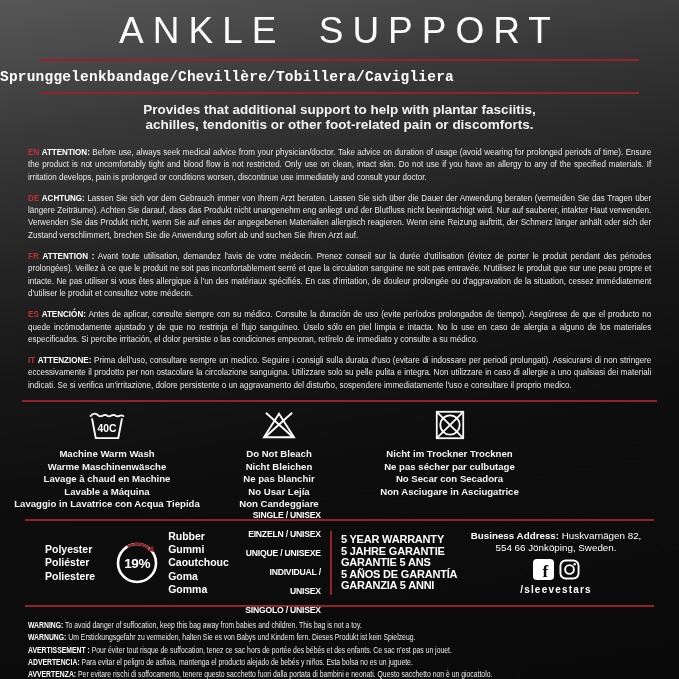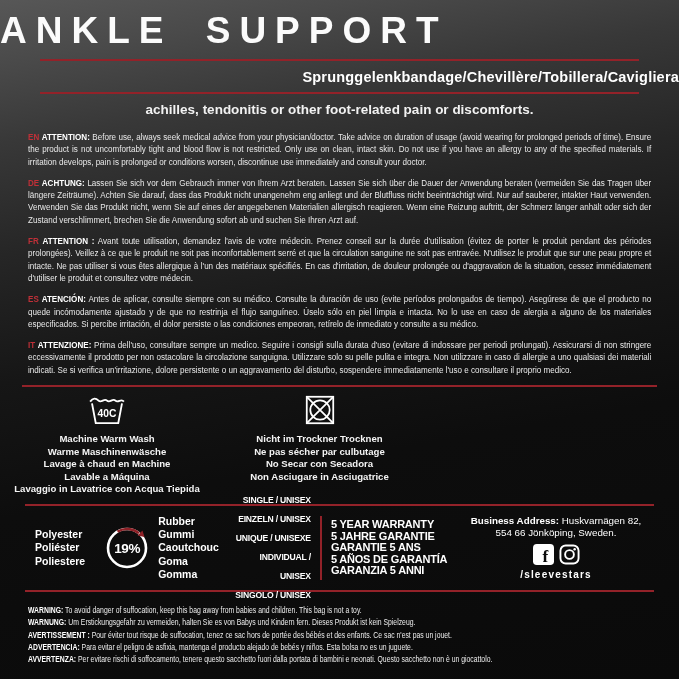--- a/index.html
+++ b/index.html
@@ -3,50 +3,50 @@
 <meta charset="utf-8">
 <style>
   html,body{margin:0;padding:0;background:#000;}
   .page{
     position:relative;width:679px;height:679px;overflow:hidden;
     box-sizing:border-box;padding-top:10px;
     background:linear-gradient(170deg,#575757 0%,#4a4a4a 8%,#383838 18%,#262626 32%,#161616 48%,#0d0d0d 65%,#0a0a0a 100%);
     font-family:"Liberation Sans",sans-serif;color:#fff;
   }
   .title{
-    text-align:left;font-size:37px;font-weight:700;color:#fbfbfb;
+    text-align:center;font-size:37px;font-weight:400;color:#fbfbfb;
     letter-spacing:9px;word-spacing:14px;line-height:42px;white-space:nowrap;
   }
   .hr{height:2px;background:#932229;}
   .hr1{margin:7px 40px 0;}
   .hr2{margin:7px 40px 0;}
   .hr3{margin:4px 22px 0;}
   .hr4{margin:8px 25px 0;}
   .hr5{margin:0 25px;}
-  .subtitle{margin-top:8px;text-align:right;font-size:14.5px;font-weight:700;letter-spacing:.2px;}
+  .subtitle{margin-top:8px;text-align:left;font-size:14.5px;font-weight:700;letter-spacing:.2px;font-family:Liberation Mono, monospace;}
   .tagline{margin-top:8px;text-align:center;font-size:13.5px;font-weight:700;line-height:15px;color:#f2f2f2;}
   .notices{margin:14px 28px 0;}
   .notice{
     width:742px;transform:scaleX(0.84);transform-origin:left top;
     font-size:9.6px;line-height:12.3px;text-align:justify;color:#e9e9e9;margin-bottom:9px;
   }
   .notice .lang{color:#bf3038;font-weight:700;}
   .notice .lbl{color:#fff;font-weight:700;}
   .care-row{display:flex;margin-top:8px;}
   .care-col{text-align:center;}
   .care-col .cicon svg{display:inline-block;}
   .care-c1{width:214px;} .care-c2{width:130px;} .care-c3{width:124px;} .care-c4{width:211px;}
   .care-lines{margin-top:4px;font-size:9.6px;font-weight:700;line-height:12.6px;color:#f4f4f4;}
   .info-row{display:flex;align-items:center;margin:0 24px;height:84px;}
   .donut-wrap{position:relative;width:44px;height:44px;flex:none;}
   .donut-pct{position:absolute;inset:0;display:flex;align-items:center;justify-content:center;
     font-size:13.5px;font-weight:700;color:#fff;letter-spacing:-0.3px;}
   .d1{margin-left:56px;}
   .mat-labels{font-size:10.5px;font-weight:700;line-height:13.2px;}
-  .ml1{margin-left:11px;}
+  .ml1{margin-left:21px;}
   .d2{margin-left:20px;}
   .ml2{margin-left:9px;}
   .size-block{margin-left:16px;width:76px;text-align:right;font-size:8.6px;font-weight:700;line-height:19px;letter-spacing:-0.2px;}
   .vdiv{width:2px;height:64px;background:#932229;margin-left:9px;flex:none;}
   .warranty-block{margin-left:9px;text-align:left;font-size:11px;font-weight:700;line-height:11.6px;letter-spacing:-0.2px;}
   .biz-block{margin-left:auto;margin-right:10px;width:178px;text-align:center;font-size:9.8px;line-height:12px;}
   .biz-block .lbl{font-weight:700;}
   .social-row{margin-top:5px;display:flex;justify-content:center;gap:5px;align-items:center;}
   .handle{margin-top:1px;font-size:10px;font-weight:700;letter-spacing:1.2px;}
   .footer{display:flex;margin:12px 12px 0 28px;align-items:flex-end;}
@@ -59,20 +59,21 @@
 </head>
 <body>
 
 <div class="page">
 
   <div class="title">ANKLE SUPPORT</div>
   <div class="hr hr1"></div>
   <div class="subtitle">Sprunggelenkbandage/Chevillère/Tobillera/Cavigliera</div>
   <div class="hr hr2"></div>
   <div class="tagline">
+    <div>Provides that additional support to help with plantar fasciitis,</div>
     <div>achilles, tendonitis or other foot-related pain or discomforts.</div>
   </div>
 
   <div class="notices">
     <div class="notice"><span class="lang">EN</span> <span class="lbl">ATTENTION:</span> <span>Before use, always seek medical advice from your physician/doctor. Take advice on duration of usage (avoid wearing for prolonged periods of time). Ensure the product is not uncomfortably tight and blood flow is not restricted. Only use on clean, intact skin. Do not use if you have an allergy to any of the specified materials. If irritation develops, pain is prolonged or conditions worsen, discontinue use immediately and consult your doctor.</span></div>
     <div class="notice"><span class="lang">DE</span> <span class="lbl">ACHTUNG:</span> <span>Lassen Sie sich vor dem Gebrauch immer von Ihrem Arzt beraten. Lassen Sie sich über die Dauer der Anwendung beraten (vermeiden Sie das Tragen über längere Zeiträume). Achten Sie darauf, dass das Produkt nicht unangenehm eng anliegt und der Blutfluss nicht beeinträchtigt wird. Nur auf sauberer, intakter Haut verwenden. Verwenden Sie das Produkt nicht, wenn Sie auf eines der angegebenen Materialien allergisch reagieren. Wenn eine Reizung auftritt, der Schmerz länger anhält oder sich der Zustand verschlimmert, brechen Sie die Anwendung sofort ab und suchen Sie Ihren Arzt auf.</span></div>
     <div class="notice"><span class="lang">FR</span> <span class="lbl">ATTENTION :</span> <span>Avant toute utilisation, demandez l'avis de votre médecin. Prenez conseil sur la durée d'utilisation (évitez de porter le produit pendant des périodes prolongées). Veillez à ce que le produit ne soit pas inconfortablement serré et que la circulation sanguine ne soit pas entravée. N'utilisez le produit que sur une peau propre et intacte. Ne pas utiliser si vous êtes allergique à l'un des matériaux spécifiés. En cas d'irritation, de douleur prolongée ou d'aggravation de la situation, cessez immédiatement d'utiliser le produit et consultez votre médecin.</span></div>
     <div class="notice"><span class="lang">ES</span> <span class="lbl">ATENCIÓN:</span> <span>Antes de aplicar, consulte siempre con su médico. Consulte la duración de uso (evite períodos prolongados de tiempo). Asegúrese de que el producto no quede incómodamente ajustado y de que no restrinja el flujo sanguíneo. Úselo sólo en piel limpia e intacta. No lo use en caso de alergia a alguno de los materiales especificados. Si percibe irritación, el dolor persiste o las condiciones empeoran, retírelo de inmediato y consulte a su médico.</span></div>
     <div class="notice"><span class="lang">IT</span> <span class="lbl">ATTENZIONE:</span> <span>Prima dell'uso, consultare sempre un medico. Seguire i consigli sulla durata d'uso (evitare di indossare per periodi prolungati). Assicurarsi di non stringere eccessivamente il prodotto per non ostacolare la circolazione sanguigna. Utilizzare solo su pelle pulita e integra. Non utilizzare in caso di allergie a uno qualsiasi dei materiali indicati. Se si verifica un'irritazione, dolore persistente o un aggravamento del disturbo, sospendere immediatamente l'uso e consultare il proprio medico.</span></div>
   </div>
@@ -87,20 +88,35 @@
           <path d="M2 7 C5 3 8 3 11 6 C14 9 17 3 20 6 C23 9 26 3 29 6 C32 9 35 3 38 7"></path>
           <text x="20" y="23" font-size="11" font-weight="bold" fill="#fff" stroke="none" text-anchor="middle" font-family="Liberation Sans, sans-serif">40C</text>
         </svg>
       </span>
       <div class="care-lines">
         <div>Machine Warm Wash</div>
         <div>Warme Maschinenwäsche</div>
         <div>Lavage à chaud en Machine</div>
         <div>Lavable a Máquina</div>
         <div>Lavaggio in Lavatrice con Acqua Tiepida</div>
+      </div>
+    </div>
+    <div class="care-col care-c2">
+      <span class="cicon">
+        <svg width="36" height="30" viewBox="0 0 36 32" fill="none" stroke="#fff" stroke-width="2">
+          <path d="M18 4 L34 29 H2 Z"></path>
+          <path d="M4 3 L33 29 M32 3 L3 29"></path>
+        </svg>
+      </span>
+      <div class="care-lines">
+        <div>Do Not Bleach</div>
+        <div>Nicht Bleichen</div>
+        <div>Ne pas blanchir</div>
+        <div>No Usar Lejía</div>
+        <div>Non Candeggiare</div>
       </div>
     </div>
     <div class="care-col care-c4">
       <span class="cicon">
         <svg width="32" height="30" viewBox="0 0 34 34" fill="none" stroke="#fff" stroke-width="2">
           <rect x="2" y="2" width="30" height="30"></rect>
           <circle cx="17" cy="17" r="11"></circle>
           <path d="M2 2 L32 32 M32 2 L2 32"></path>
         </svg>
       </span>

